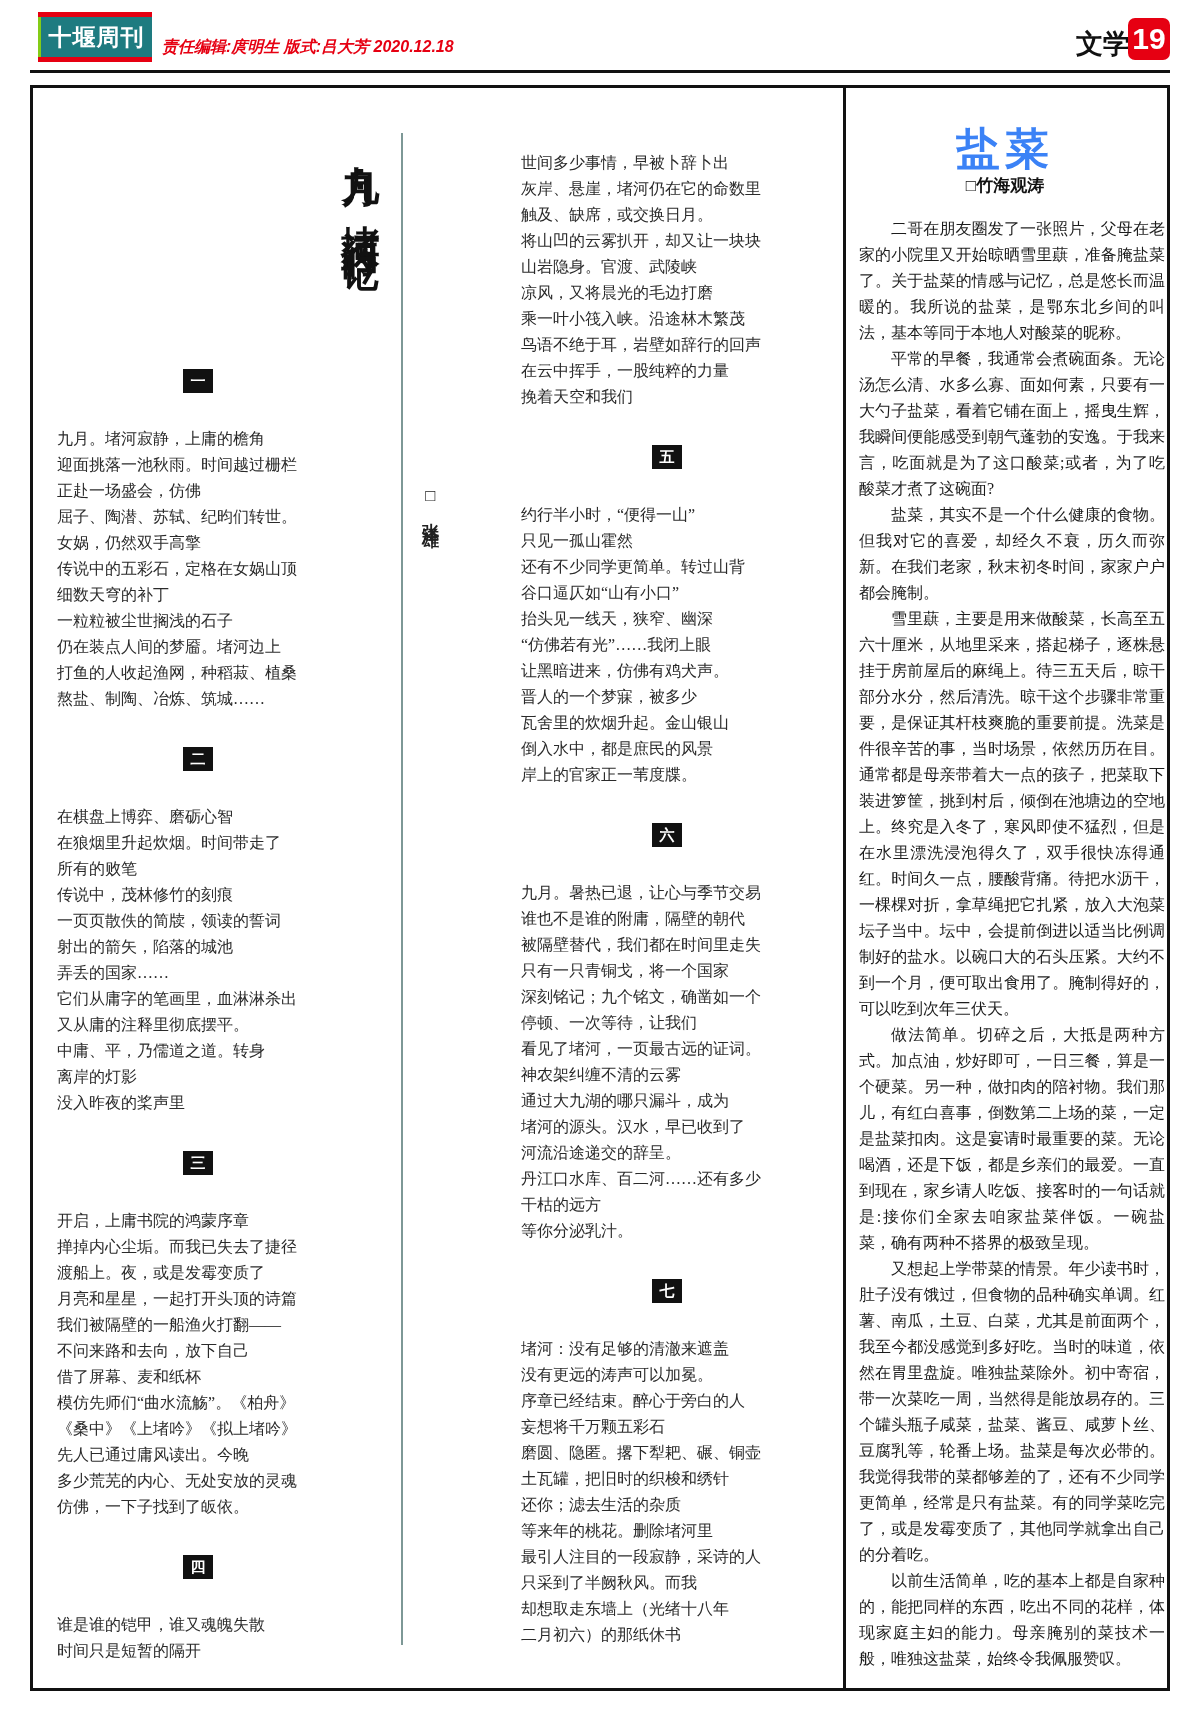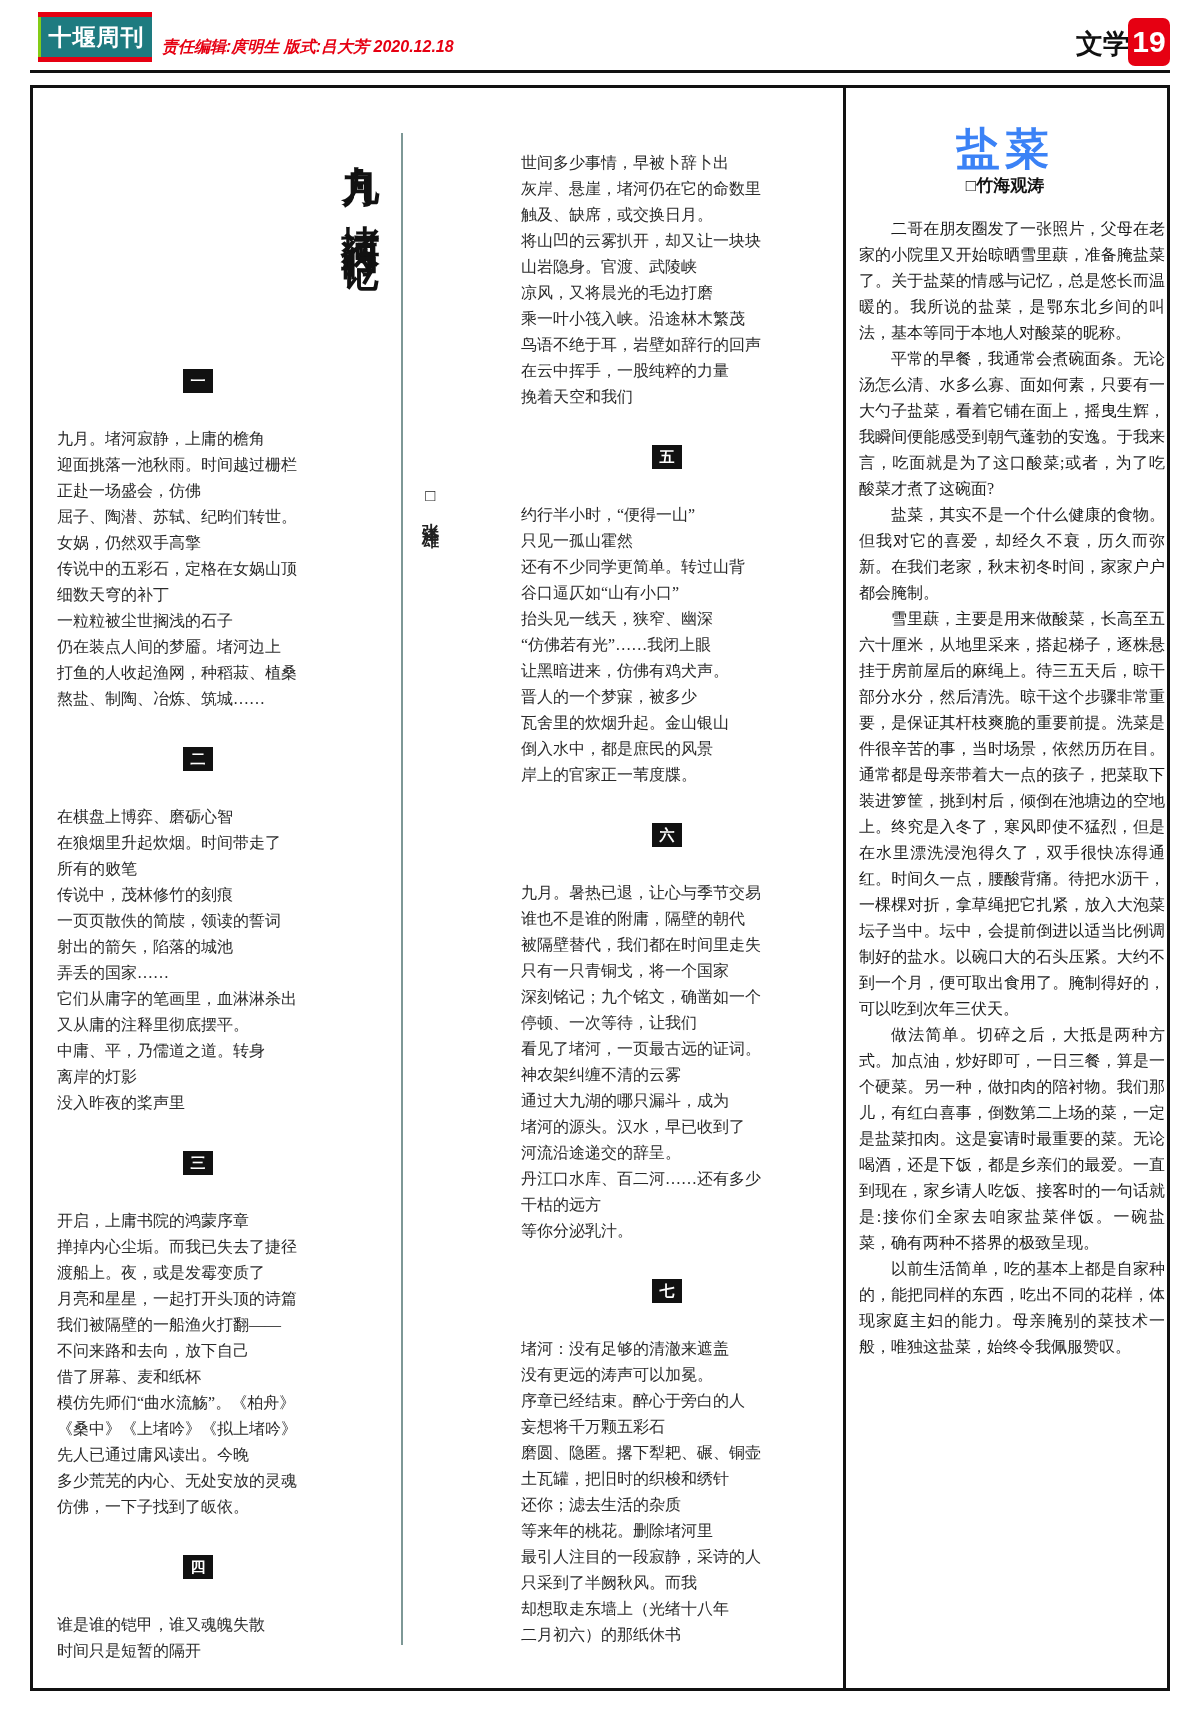--- a/index.html
+++ b/index.html
@@ -23,21 +23,21 @@
   .editor-line{
     position:absolute;left:162px;top:37px;color:#e60012;
     font-weight:bold;font-style:italic;font-size:16px;
     font-family:"Liberation Sans","DejaVu Sans",sans-serif;white-space:nowrap;
   }
   .section-label{
     position:absolute;left:1076px;top:26px;font-size:27px;font-weight:bold;color:#111;
     font-family:Liberation Mono, monospace;
   }
   .page-badge{
-    position:absolute;left:1128px;top:18px;width:42px;height:48px;background:#e60012;border-radius:7px;
+    position:absolute;left:1128px;top:18px;width:42px;height:42px;background:#e60012;border-radius:7px;
     color:#ffffff;font-size:30px;font-weight:bold;display:flex;align-items:center;justify-content:center;
     font-family:"Liberation Sans","DejaVu Sans",sans-serif;
   }
   .header-rule{position:absolute;left:30px;top:70px;width:1140px;height:3px;background:#111;}
 
   
   .content-box{
     position:absolute;left:30px;top:85px;width:1134px;height:1600px;
     border:3px solid #111;background:#fff;
   }
@@ -198,17 +198,18 @@
 
     <div class="essay-divider"></div>
     <div class="essay-title">盐菜</div>
     <div class="essay-author">□竹海观涛</div>
     <div class="essay-body">
         <p class="essay-para">二哥在朋友圈发了一张照片，父母在老家的小院里又开始晾晒雪里蕻，准备腌盐菜了。关于盐菜的情感与记忆，总是悠长而温暖的。我所说的盐菜，是鄂东北乡间的叫法，基本等同于本地人对酸菜的昵称。</p>
         <p class="essay-para">平常的早餐，我通常会煮碗面条。无论汤怎么清、水多么寡、面如何素，只要有一大勺子盐菜，看着它铺在面上，摇曳生辉，我瞬间便能感受到朝气蓬勃的安逸。于我来言，吃面就是为了这口酸菜;或者，为了吃酸菜才煮了这碗面?</p>
         <p class="essay-para">盐菜，其实不是一个什么健康的食物。但我对它的喜爱，却经久不衰，历久而弥新。在我们老家，秋末初冬时间，家家户户都会腌制。</p>
         <p class="essay-para">雪里蕻，主要是用来做酸菜，长高至五六十厘米，从地里采来，搭起梯子，逐株悬挂于房前屋后的麻绳上。待三五天后，晾干部分水分，然后清洗。晾干这个步骤非常重要，是保证其杆枝爽脆的重要前提。洗菜是件很辛苦的事，当时场景，依然历历在目。通常都是母亲带着大一点的孩子，把菜取下装进箩筐，挑到村后，倾倒在池塘边的空地上。终究是入冬了，寒风即使不猛烈，但是在水里漂洗浸泡得久了，双手很快冻得通红。时间久一点，腰酸背痛。待把水沥干，一棵棵对折，拿草绳把它扎紧，放入大泡菜坛子当中。坛中，会提前倒进以适当比例调制好的盐水。以碗口大的石头压紧。大约不到一个月，便可取出食用了。腌制得好的，可以吃到次年三伏天。</p>
         <p class="essay-para">做法简单。切碎之后，大抵是两种方式。加点油，炒好即可，一日三餐，算是一个硬菜。另一种，做扣肉的陪衬物。我们那儿，有红白喜事，倒数第二上场的菜，一定是盐菜扣肉。这是宴请时最重要的菜。无论喝酒，还是下饭，都是乡亲们的最爱。一直到现在，家乡请人吃饭、接客时的一句话就是:接你们全家去咱家盐菜伴饭。一碗盐菜，确有两种不搭界的极致呈现。</p>
+        <p class="essay-para">又想起上学带菜的情景。年少读书时，肚子没有饿过，但食物的品种确实单调。红薯、南瓜，土豆、白菜，尤其是前面两个，我至今都没感觉到多好吃。当时的味道，依然在胃里盘旋。唯独盐菜除外。初中寄宿，带一次菜吃一周，当然得是能放易存的。三个罐头瓶子咸菜，盐菜、酱豆、咸萝卜丝、豆腐乳等，轮番上场。盐菜是每次必带的。我觉得我带的菜都够差的了，还有不少同学更简单，经常是只有盐菜。有的同学菜吃完了，或是发霉变质了，其他同学就拿出自己的分着吃。</p>
         <p class="essay-para">以前生活简单，吃的基本上都是自家种的，能把同样的东西，吃出不同的花样，体现家庭主妇的能力。母亲腌别的菜技术一般，唯独这盐菜，始终令我佩服赞叹。</p>
       </div>
 
   </div>
 </div>
 
 </body></html>

